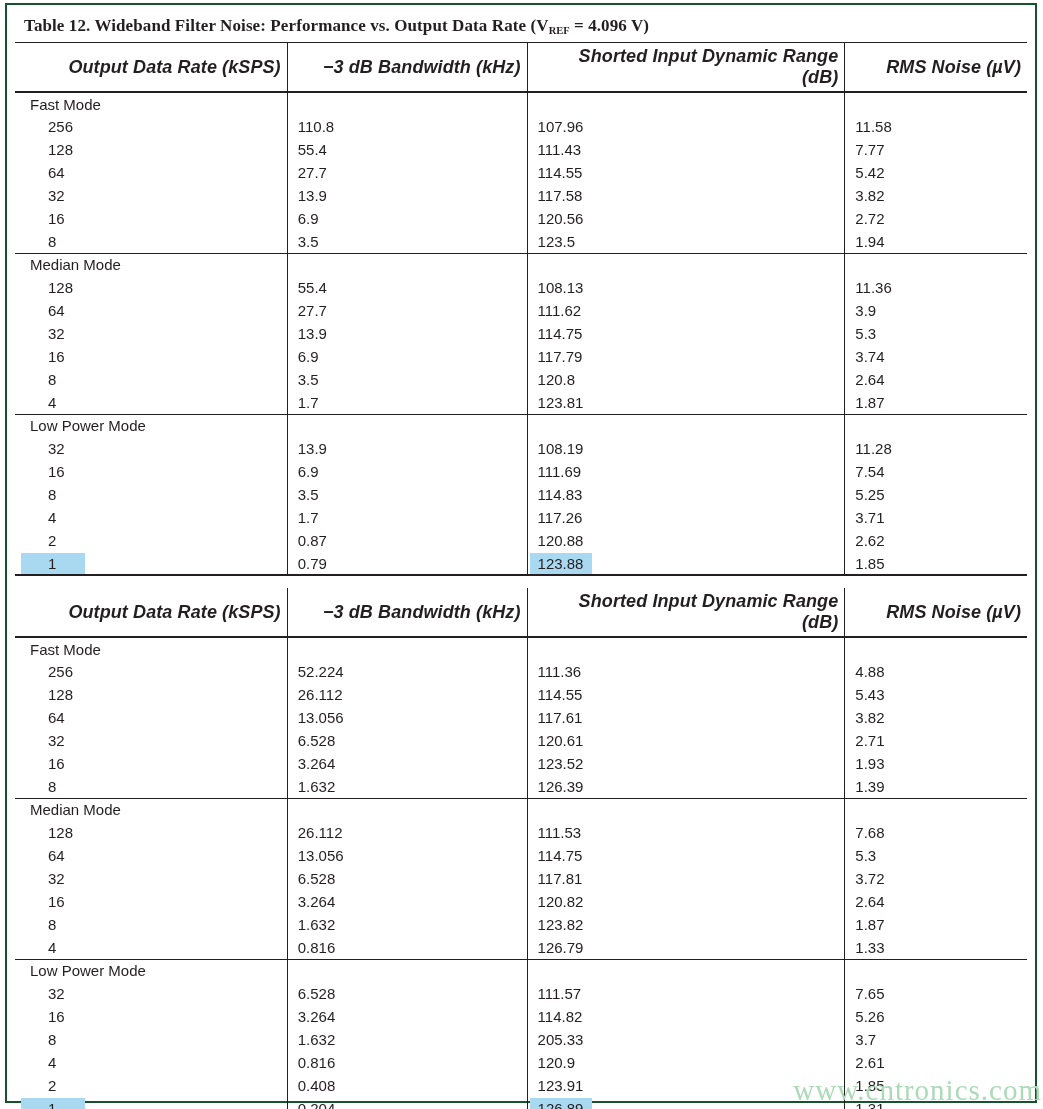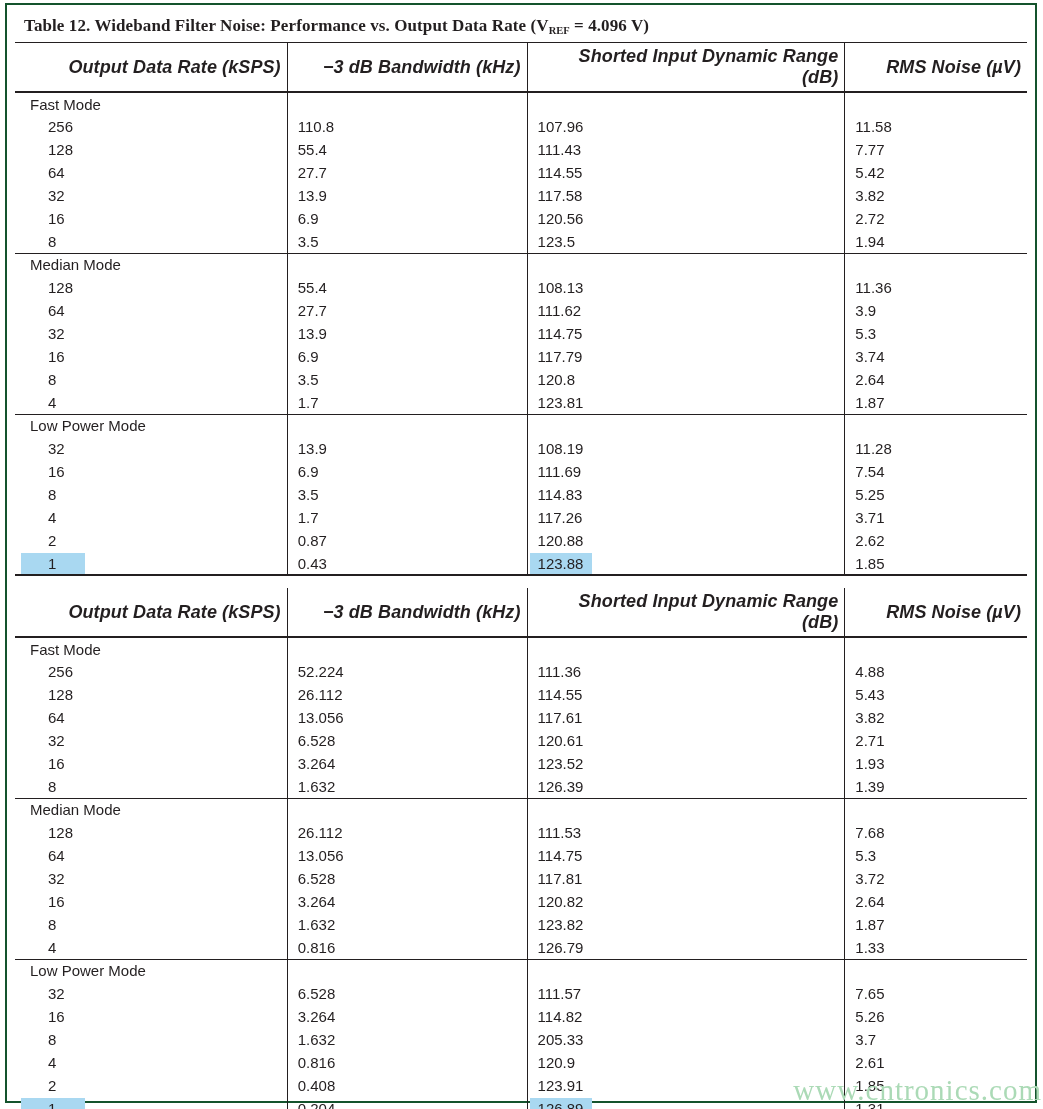--- a/index.html
+++ b/index.html
@@ -181,21 +181,21 @@
               <td><span class="val">3.71</span></td>
             </tr>
             <tr>
               <td class="c-odr"><span class="val">2</span></td>
               <td><span class="val">0.87</span></td>
               <td><span class="val">120.88</span></td>
               <td><span class="val">2.62</span></td>
             </tr>
             <tr>
               <td class="c-odr"><span class="val hl">1</span></td>
-              <td><span class="val">0.43</span></td>
+              <td><span class="val">0.79</span></td>
               <td><span class="val hl">123.88</span></td>
               <td><span class="val">1.85</span></td>
             </tr>
           </tbody>
     </table>
   </section>
 
   <section class="tbl-block">
     <table>
       <colgroup>

